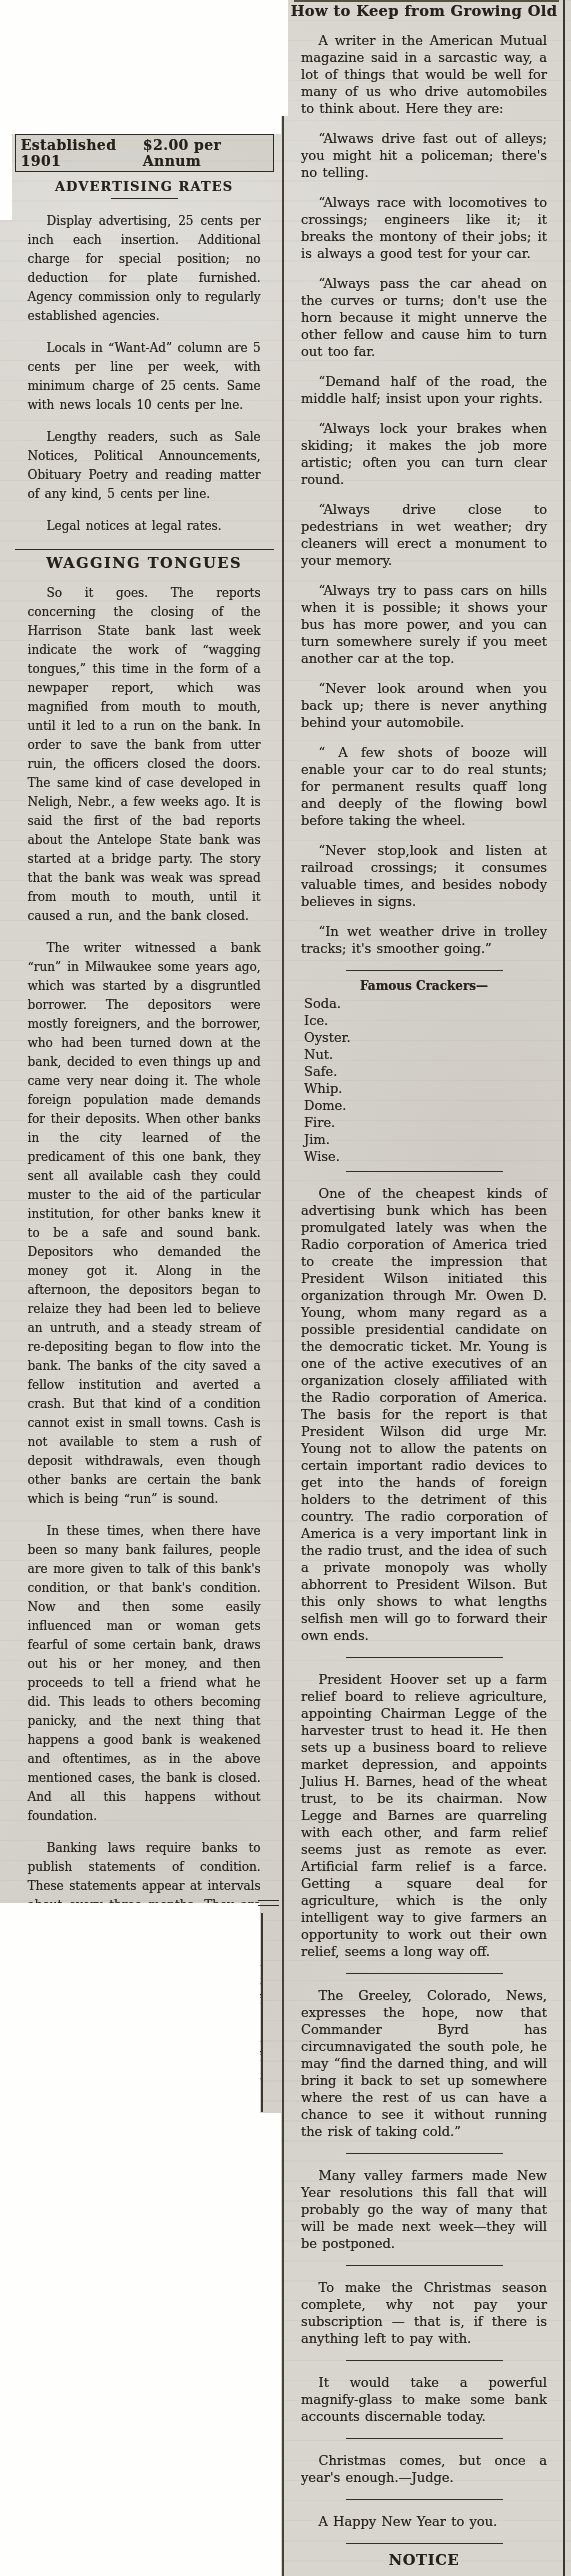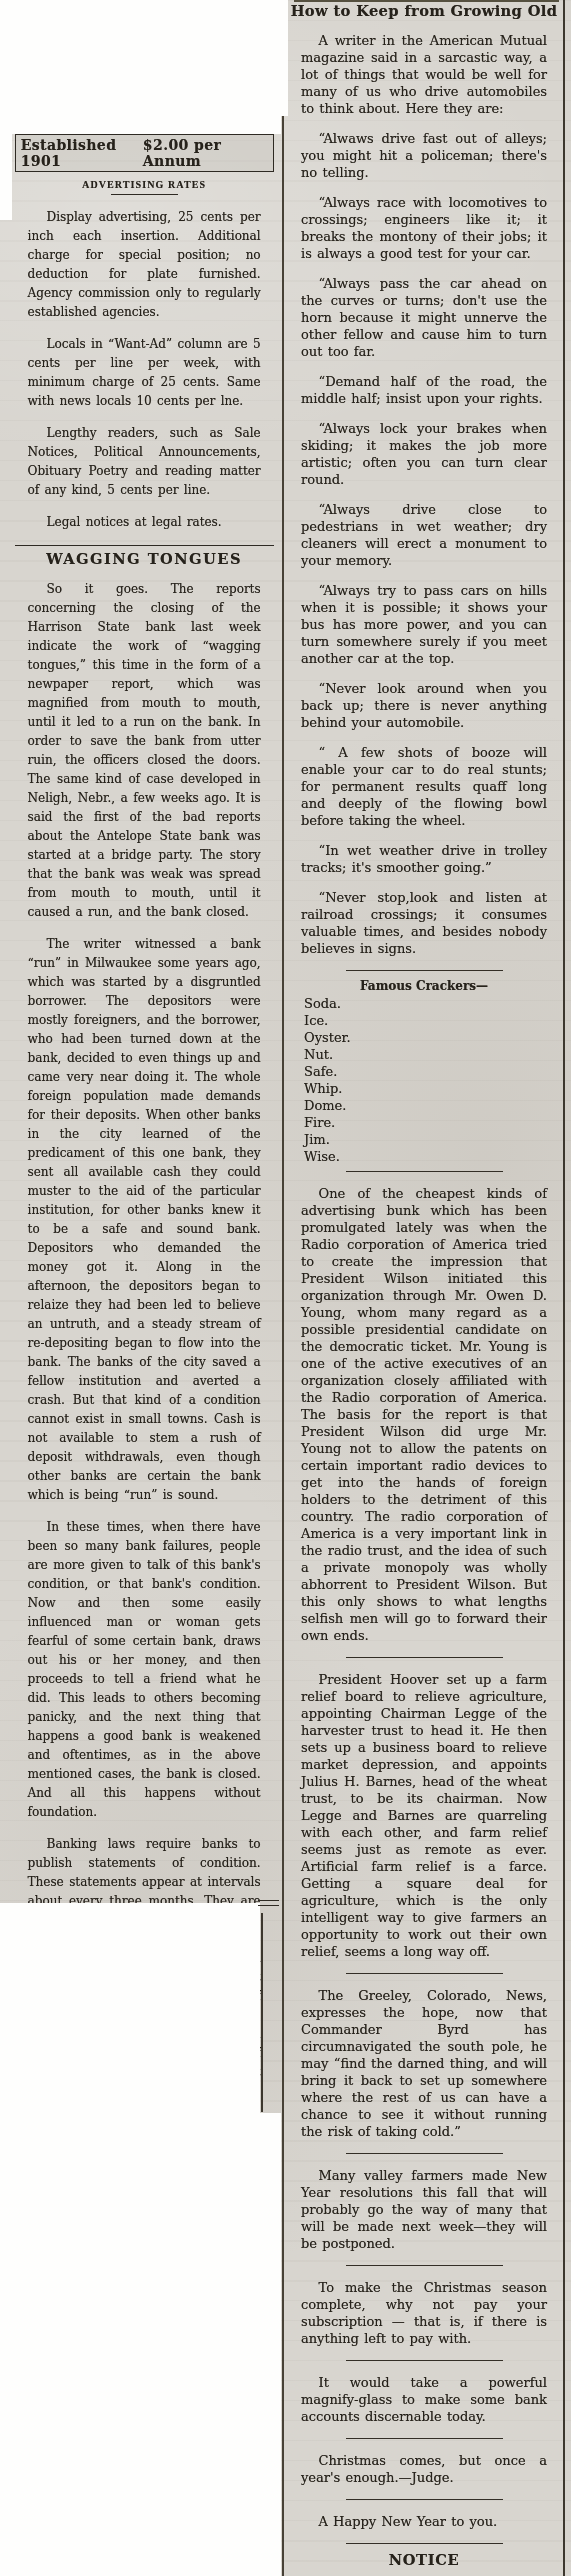--- a/index.html
+++ b/index.html
@@ -27,21 +27,21 @@
   
   .masthead{
     border:1.8px solid #2e2a23;
     display:flex;justify-content:space-between;align-items:baseline;
     padding:1.5px 7.3px 2.9px 5.1px;
     font-weight:bold;font-size:14px;letter-spacing:0.4px;
     background:rgba(185,180,170,0.25);
   }
   
   .head-center{text-align:center;font-weight:bold;}
-  .adv-title{font-size:10px;letter-spacing:1.1px;margin-top:6.6px;font-family:Liberation Serif, serif;}
+  .adv-title{font-size:13px;letter-spacing:1.1px;margin-top:6.6px;}
   .rule-short{width:67px;border:none;border-top:1.8px solid #2e2a23;margin:3.7px auto 6.6px;}
   .rule-full{border:none;border-top:1.8px solid #2e2a23;margin:6.6px 0 4.4px;}
   .wt-title{font-size:14.6px;letter-spacing:1.5px;margin-bottom:2.9px;}
   .go-title{font-size:14.6px;margin-bottom:1.5px;letter-spacing:0.4px;}
   .sec-rule{width:157px;border:none;border-top:1.5px solid #332e26;margin:5.8px auto 6.6px;}
   .crackers-title{font-size:12px;line-height:17.5px;}
   .cracker-item{font-size:13px;line-height:17px;padding-left:16px;}
   .notice-title{font-size:14.6px;letter-spacing:0.7px;line-height:18.3px;}
   .signature{font-size:13px;line-height:17px;padding-right:1.5px;}
   .date-code{font-size:13px;line-height:17px;text-align:right;}
@@ -96,22 +96,22 @@
     <p>A writer in the American Mutual magazine said in a sarcastic way, a lot of things that would be well for many of us who drive automobiles to think about.  Here they are:</p>
     <p>“Alwaws drive fast out of alleys; you might hit a policeman; there's no telling.</p>
     <p>“Always race with locomotives to crossings; engineers like it; it breaks the montony of their jobs; it is always a good test for your car.</p>
     <p>“Always pass the car ahead on the curves or turns; don't use the horn because it might unnerve the other fellow and cause him to turn out too far.</p>
     <p>“Demand half of the road, the middle half; insist upon your rights.</p>
     <p>“Always lock your brakes when skiding;  it makes the job more artistic; often you can turn clear round.</p>
     <p>“Always drive close to pedestrians in wet weather;  dry cleaners will erect a monument to your memory.</p>
     <p>“Always try to pass cars on hills when it is possible;  it shows your bus has more power, and you can turn somewhere surely if you meet another car at the top.</p>
     <p>“Never look around when you back up; there is never anything behind your automobile.</p>
     <p>“ A few shots of booze will enable your car to do real stunts;  for permanent results quaff long and deeply of the flowing bowl before taking the wheel.</p>
+    <p>“Never stop,look and listen at railroad crossings; it consumes valuable times, and besides nobody believes in signs.</p>
     <p>“In wet weather drive in trolley tracks; it's smoother going.”</p>
-    <p>“Never stop,look and listen at railroad crossings; it consumes valuable times, and besides nobody believes in signs.</p>
 
     <hr class="sec-rule">
 
     <div class="head-center crackers-title">Famous Crackers—</div>
     <div>
       <div class="cracker-item">Soda.</div>
       <div class="cracker-item">Ice.</div>
       <div class="cracker-item">Oyster.</div>
       <div class="cracker-item">Nut.</div>
       <div class="cracker-item">Safe.</div>

